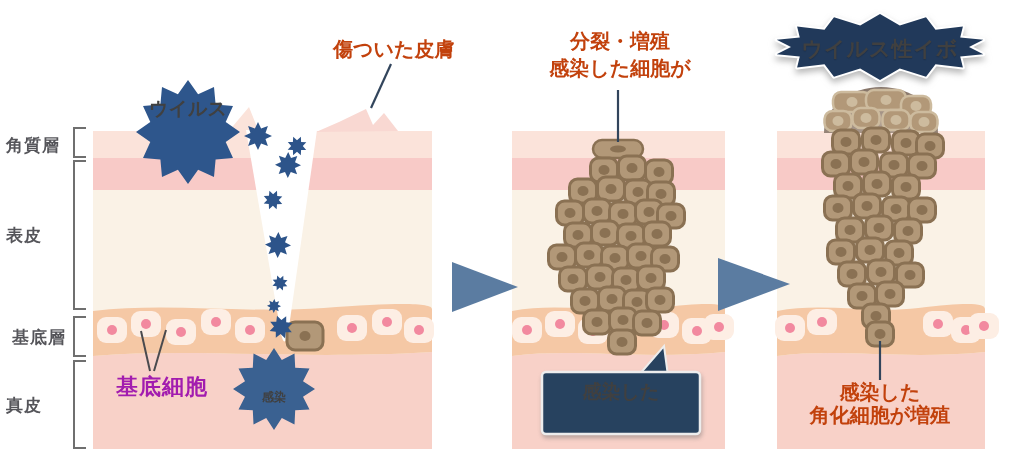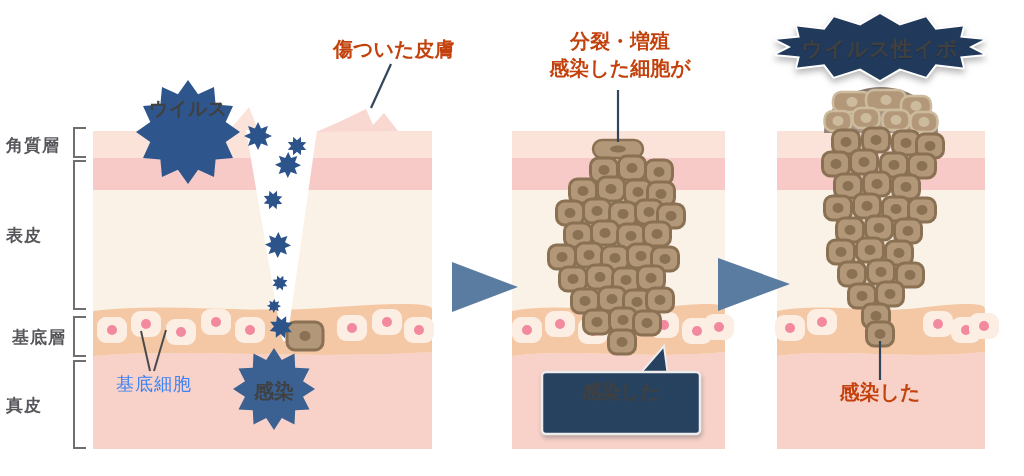--- a/index.html
+++ b/index.html
@@ -453,32 +453,33 @@
   <div class="lbl side-label" style="left:6px;top:224px">表皮</div>
   <div class="lbl side-label" style="left:12px;top:326px">基底層</div>
   <div class="lbl side-label" style="left:6px;top:394px">真皮</div>
 
   <div class="lbl navy-caption" style="left:333px;top:36px">傷ついた皮膚</div>
 
   <div class="lbl center white-badge-text" style="left:136px;top:96px;width:104px;font-size:19px;line-height:26px">
     <span style="display:block">ウイルス</span>
   </div>
 
-  <div class="lbl center white-badge-text" style="left:244px;top:378px;width:60px;font-size:20px">感染</div>
-
-  <div class="lbl" style="left:116px;top:372px;font-size:18px;font-weight:400;color:#3b82f6;letter-spacing:1px">基底細胞</div>
+  <div class="lbl center white-badge-text" style="left:244px;top:389px;width:60px;font-size:12px">感染</div>
+
+  <div class="lbl" style="left:116px;top:372px;font-size:22px;font-weight:700;color:#a21caf;letter-spacing:1px">基底細胞</div>
 
   <div class="lbl center navy-caption" style="left:535px;top:28px;width:170px;line-height:27px">
     <span style="display:block">分裂・増殖</span>
     <span style="display:block">感染した細胞が</span>
   </div>
 
   <div class="lbl center white-badge-text" style="left:542px;top:379px;width:158px;font-size:19px;line-height:26px">
     <span style="display:block">感染した</span>
   </div>
 
   <div class="lbl center white-badge-text t-shadow" style="left:778px;top:35px;width:204px;font-size:21px;letter-spacing:1px">ウイルス性イボ</div>
 
   <div class="lbl center navy-caption" style="left:768px;top:381px;width:224px;font-size:20px;line-height:23px">
     <span style="display:block">感染した</span>
+    <span style="display:block">角化細胞が増殖</span>
   </div>
 
 </div>
 
 </body></html>

